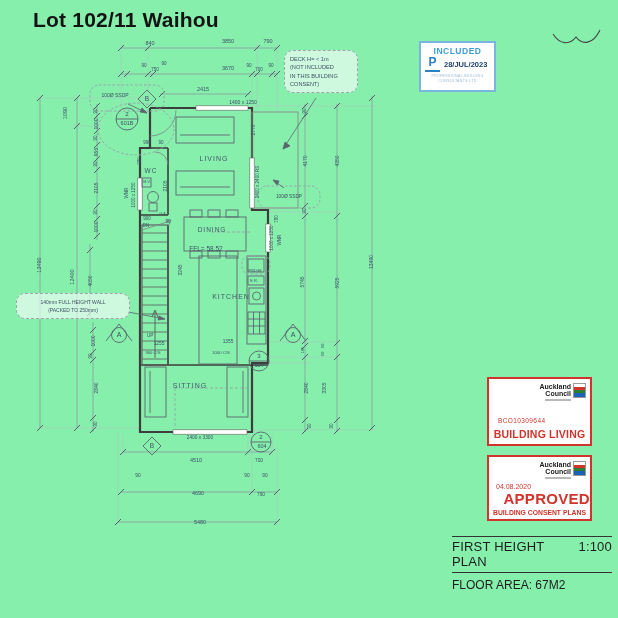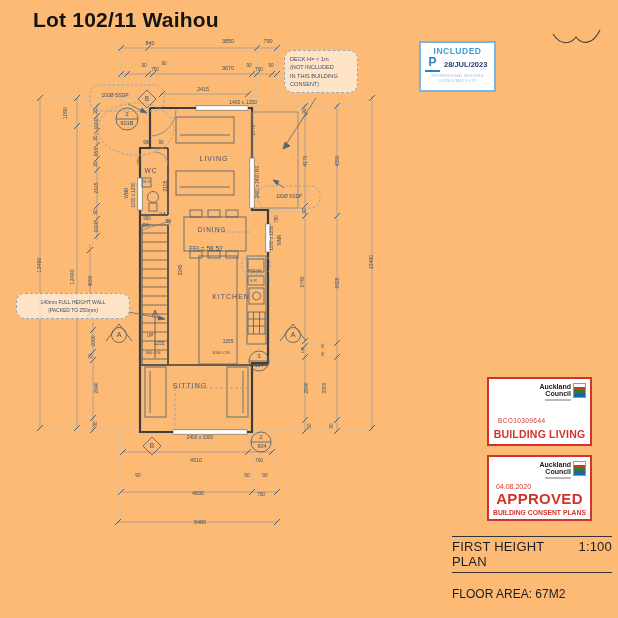--- a/index.html
+++ b/index.html
@@ -1,16 +1,16 @@
 <!DOCTYPE html>
 <html><head>
 <meta charset="utf-8">
 <style>
   html,body{margin:0;padding:0;background:#fff;}
-  #sheet{position:relative;width:618px;height:618px;background:#fdba74;overflow:hidden;
+  #sheet{position:relative;width:618px;height:618px;background:#86efac;overflow:hidden;
          font-family:"Liberation Sans", sans-serif;}
   .abs{position:absolute;}
   #title{left:33px;top:8px;font-size:21px;font-weight:bold;color:#141414;letter-spacing:.2px;}
   svg{position:absolute;left:0;top:0;}
   
   .pl{position:absolute;transform:translate(-50%,-50%);white-space:nowrap;
       color:#3d5166;font-size:5.5px;line-height:1;}
   .room{letter-spacing:1px;color:#44566b;}
   
   .cloud{position:absolute;border:1px dashed #9aa4ad;border-radius:9px;background:rgba(255,255,255,.6);
@@ -30,27 +30,27 @@
   #consent{left:487px;top:377px;width:101px;height:65px;}
   #approved{left:487px;top:455px;width:101px;height:62px;}
   .ac-logo{position:absolute;top:4px;right:4px;display:flex;align-items:flex-start;}
   .ac-text{text-align:right;color:#1a1a1a;font-weight:bold;font-size:7px;line-height:1.05;margin-right:2px;}
   .ac-tag{height:2px;width:26px;background:#b9b9b9;margin-top:1px;margin-left:auto;}
   .ac-mark{width:11px;height:13px;border:.5px solid #999;
      background:linear-gradient(180deg,#fff 0 20%,#d0342c 20% 45%,#2f7d32 45% 70%,#1b62b5 70% 100%);}
   #consent .bcno{position:absolute;left:9px;top:38px;font-size:6.5px;letter-spacing:.4px;}
   #consent .big{position:absolute;left:0;right:0;bottom:4px;text-align:center;font-weight:bold;font-size:10.5px;letter-spacing:.2px;}
   #approved .date2{position:absolute;left:7px;top:26px;font-size:7px;}
-  #approved .big{position:absolute;left:0;right:0;bottom:12px;text-align:center;font-weight:bold;font-size:15px;letter-spacing:.3px;}
+  #approved .big{position:absolute;left:0;right:0;bottom:12px;text-align:right;font-weight:bold;font-size:15px;letter-spacing:.3px;}
   #approved .sub{position:absolute;left:0;right:0;bottom:3px;text-align:center;font-weight:bold;font-size:6.8px;}
   
   #footer{left:452px;top:536px;width:160px;color:#1d1d1d;}
   #plan-title-row{display:flex;align-items:baseline;gap:12px;border-top:1.4px solid #333;border-bottom:1.6px solid #333;
       padding:2px 0 3px 0;font-size:13px;letter-spacing:.2px;}
-  #floor-area{margin-top:14px;font-size:12px;}
+  #floor-area{margin-top:5px;font-size:12px;}
 </style>
 </head>
 <body>
 
 <div id="sheet">
 
   <div class="abs" id="title">Lot 102/11 Waihou</div>
 
   <svg id="plan-svg" width="618" height="618" viewBox="0 0 618 618">
 

